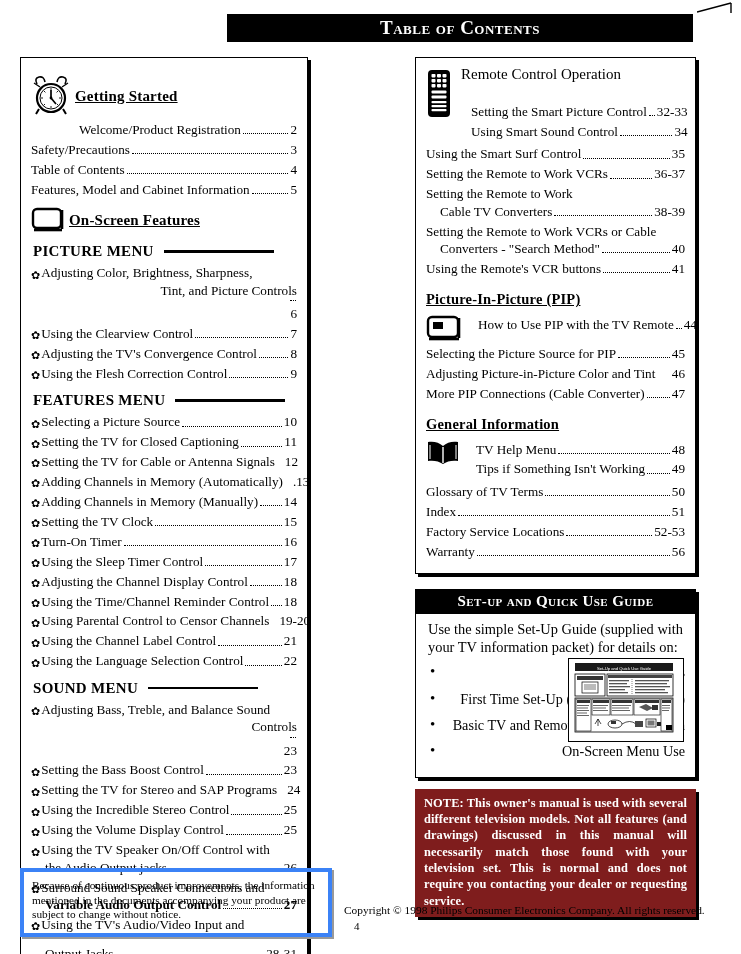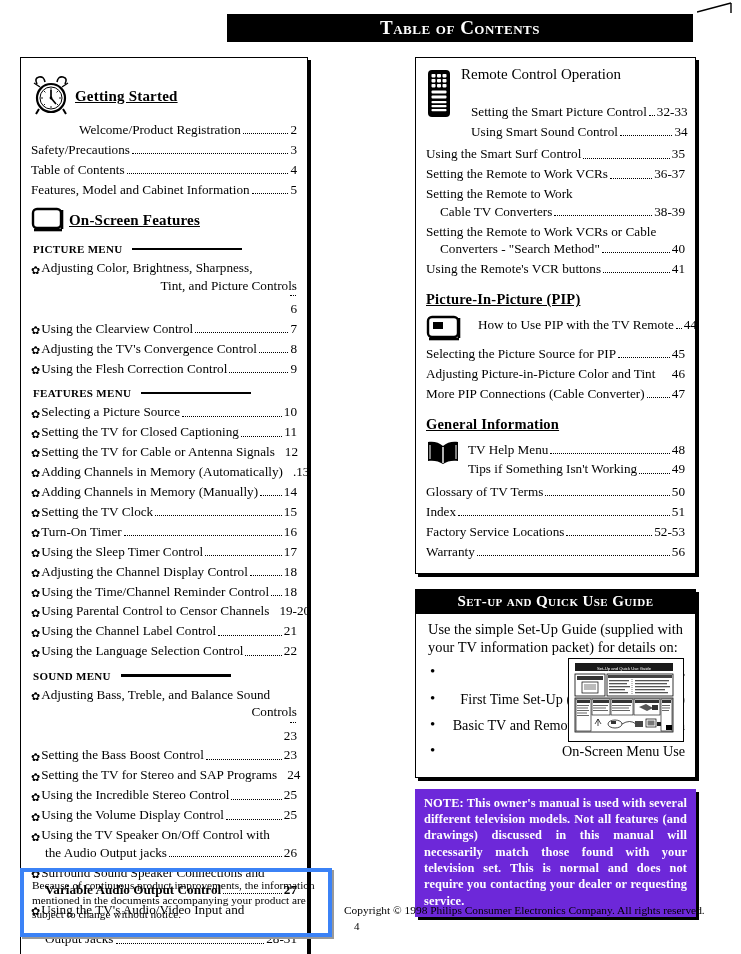--- a/index.html
+++ b/index.html
@@ -55,21 +55,21 @@
   .sec-head{
     display:flex;align-items:center;gap:4px;margin:9px 0 4px 0;font-family:Liberation Serif, serif;
   }
   .sec-head .icon{flex:0 0 auto;}
   .sec-head .label{
     font-size:15px;font-weight:bold;text-decoration:underline;
     letter-spacing:.2px;
   }
   .menu-head{
     display:flex;align-items:center;gap:10px;
-    font-size:11px;font-weight:bold;margin:10px 0 4px 2px;
+    font-size:15px;font-weight:bold;margin:10px 0 4px 2px;
     letter-spacing:.3px;
   }
   .menu-head .rule{flex:0 0 110px;height:2.5px;background:#000;}
   .plain-head{
     font-size:14.5px;font-weight:bold;text-decoration:underline;
     margin:14px 0 5px 0;letter-spacing:.2px;
   }
 
   
   .ico{display:block;}
@@ -91,21 +91,21 @@
   .setup-list li::before{
     content:"\2022";position:absolute;left:2px;top:-1px;font-size:15px;
   }
   .setup-thumb{
     position:absolute;right:11px;top:68px;width:110px;height:78px;
     border:1.5px solid #000;background:#fff;padding:2px;
   }
 
   
   .note-box{
-    margin-top:11px;background:#6d28d9;color:#fff;
+    margin-top:11px;background:#7f1d1d;color:#fff;
     padding:6px 9px 8px 9px;
     box-shadow:3px 3px 0 #000;
   }
   .note-box p{
     margin:0;font-size:12.4px;line-height:1.32;font-weight:bold;
     letter-spacing:.1px;text-align:justify;
   }
 
   
   .disclaimer{
@@ -449,21 +449,21 @@
             <span class="txt">Adjusting Picture-in-Picture Color and Tint</span>
             <span class="dots" style="border-bottom: none;"></span>
             <span class="pg">46</span>
           </div>
           <div class="row">
             <span class="txt">More PIP Connections (Cable Converter)</span>
             <span class="dots"></span>
             <span class="pg">47</span>
           </div>
           <div class="plain-head">General Information</div>
-          <div style="display: flex; align-items: flex-start; ">
+          <div style="display: flex; align-items: flex-start; gap: 8px;">
             <span class="icon" style="flex: 0 0 auto; margin-top: 2px;">
               <svg class="ico" width="34" height="27" viewBox="0 0 34 27">
       <path d="M17 6 C13 2 7 1 2 2 L2 21 C7 20 13 21 17 24 C21 21 27 20 32 21 L32 2 C27 1 21 2 17 6 Z" fill="#000"></path>
       <path d="M17 7 V23" stroke="#fff" stroke-width="1.4"></path>
       <path d="M4 5 L4 19 M30 5 L30 19" stroke="#fff" stroke-width="1"></path>
     </svg>
             </span>
             <div style="flex: 1 1 auto;">
               <div class="row" style="padding-left: 8px;">
                 <span class="txt">TV Help Menu</span>

